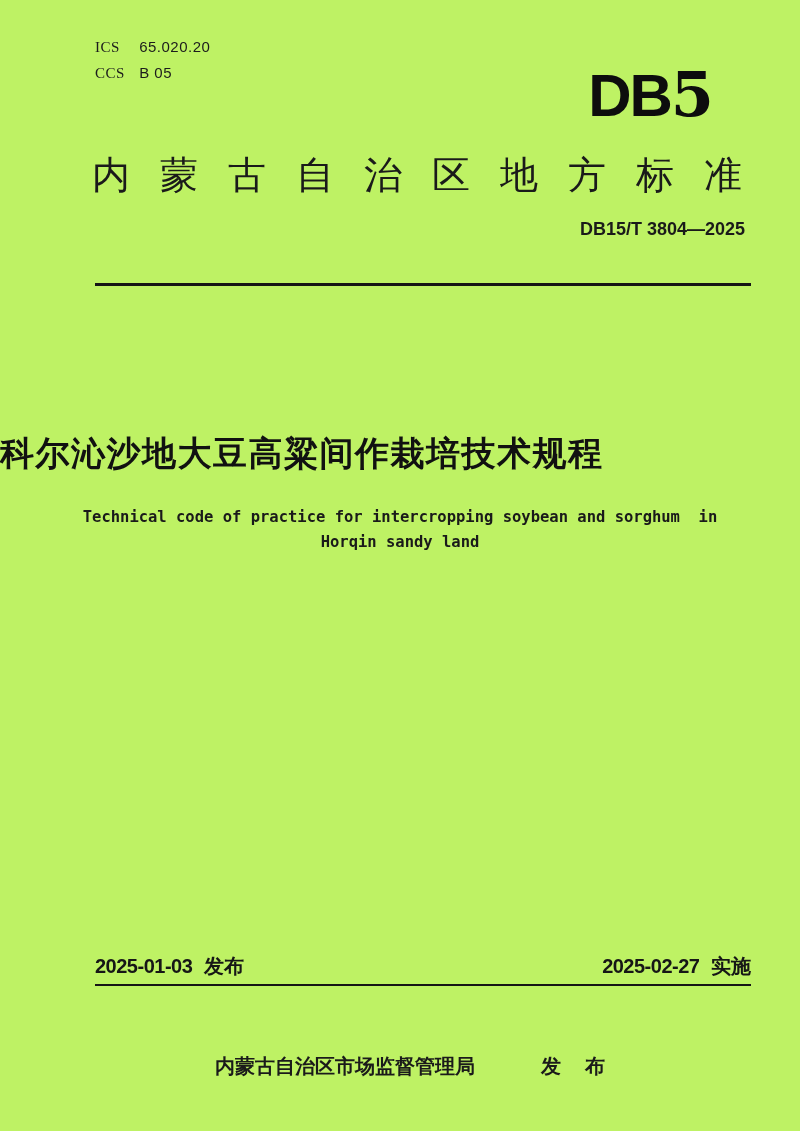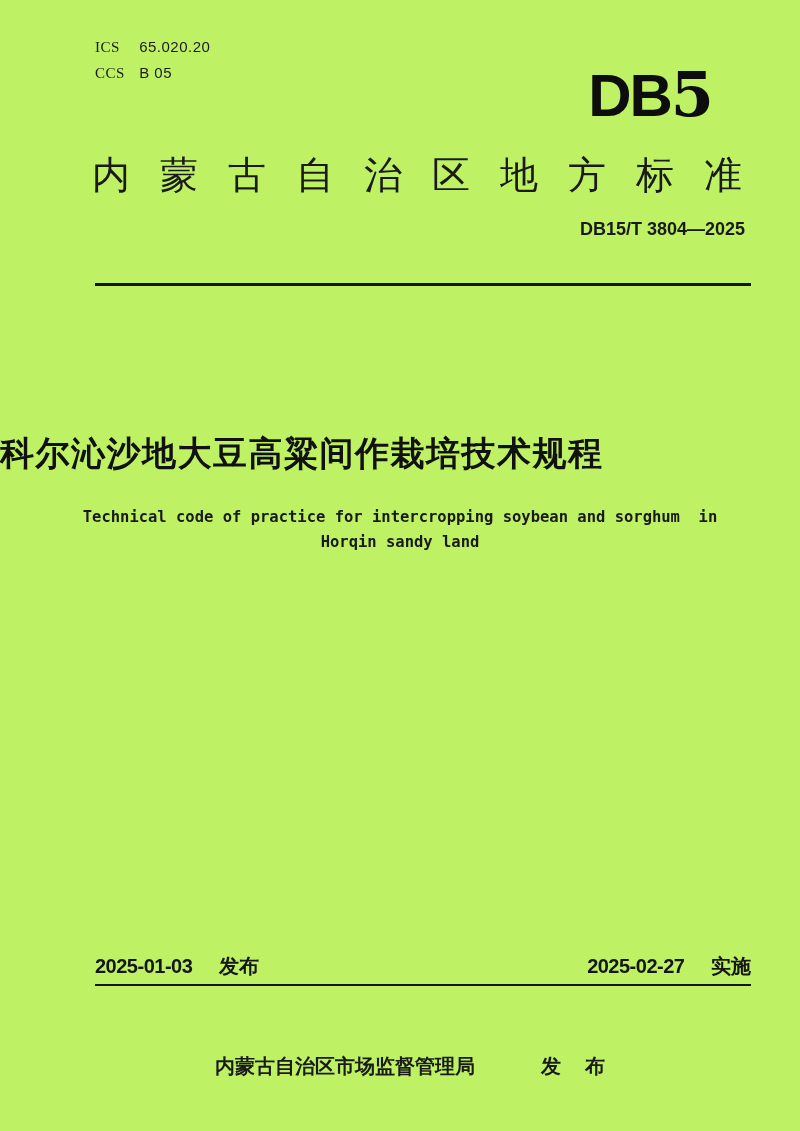--- a/index.html
+++ b/index.html
@@ -131,21 +131,21 @@
     top: 953px;
     width: 656px;
     display: flex;
     justify-content: space-between;
     font-size: 20px;
     font-weight: 700;
     color: #161616;
     white-space: nowrap;
   }
   .dates-row .date-num { letter-spacing: -0.5px; text-align: center; }
-  .dates-row .date-lbl { margin-left: 21px; font-weight: 600; }
+  .dates-row .date-lbl { margin-left: 6px; font-weight: 600; }
 
   
   .publisher-row {
     position: absolute;
     left: 0;
     top: 1030px;
     width: 800px;
     text-align: center;
     font-size: 20px;
     font-weight: 600;

